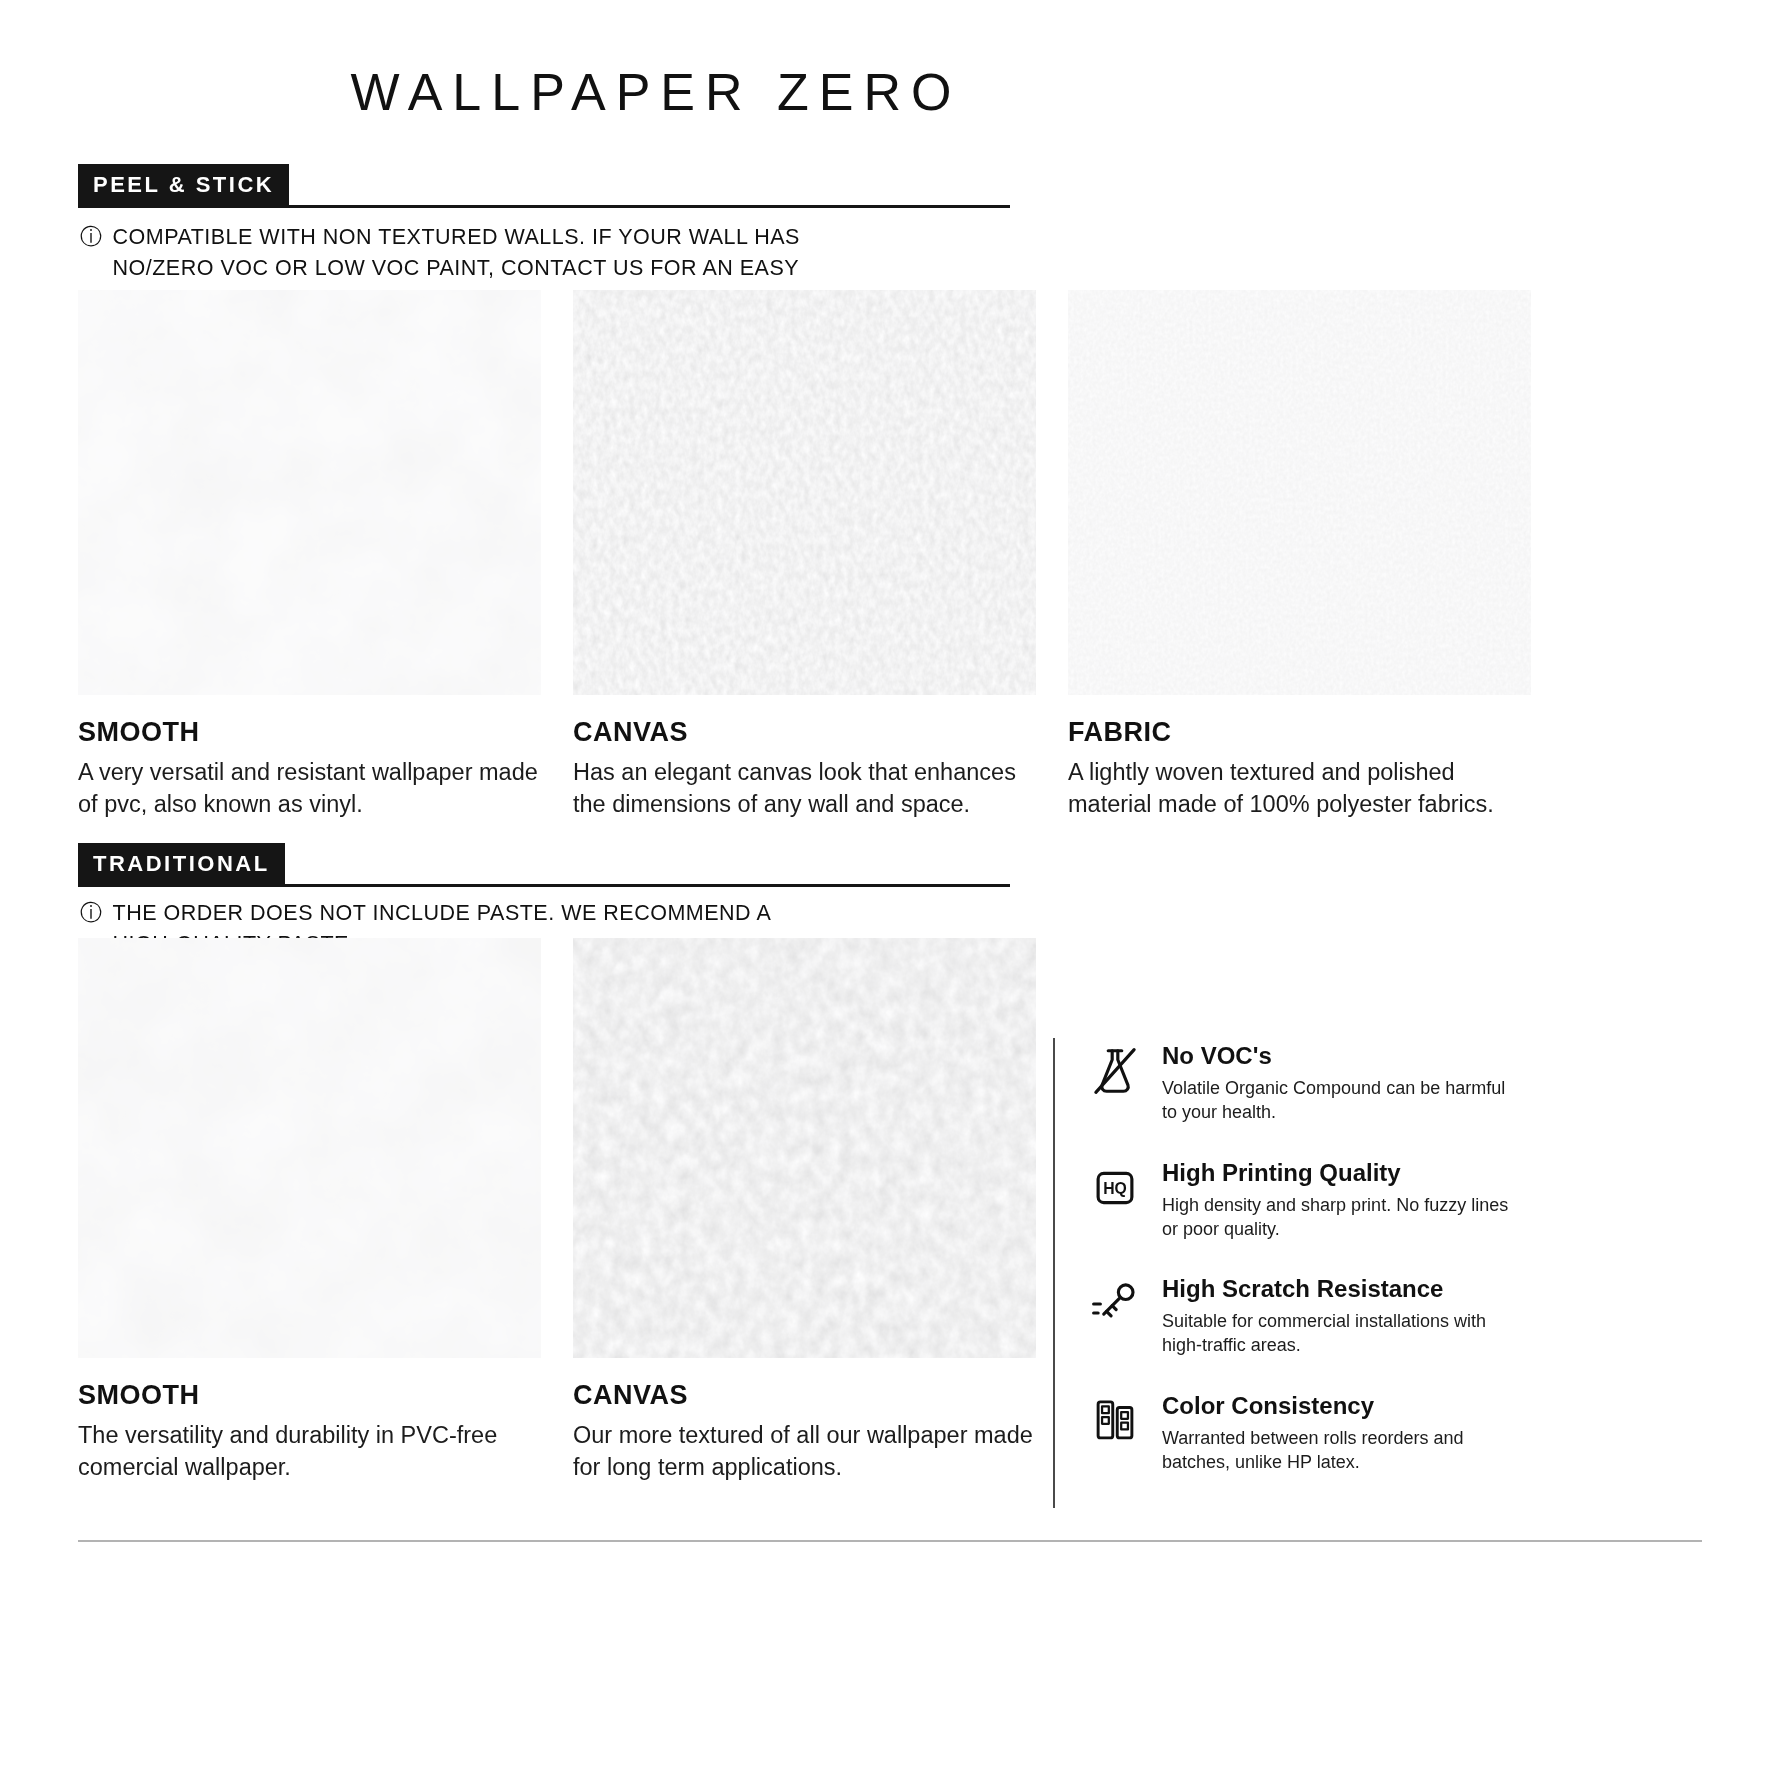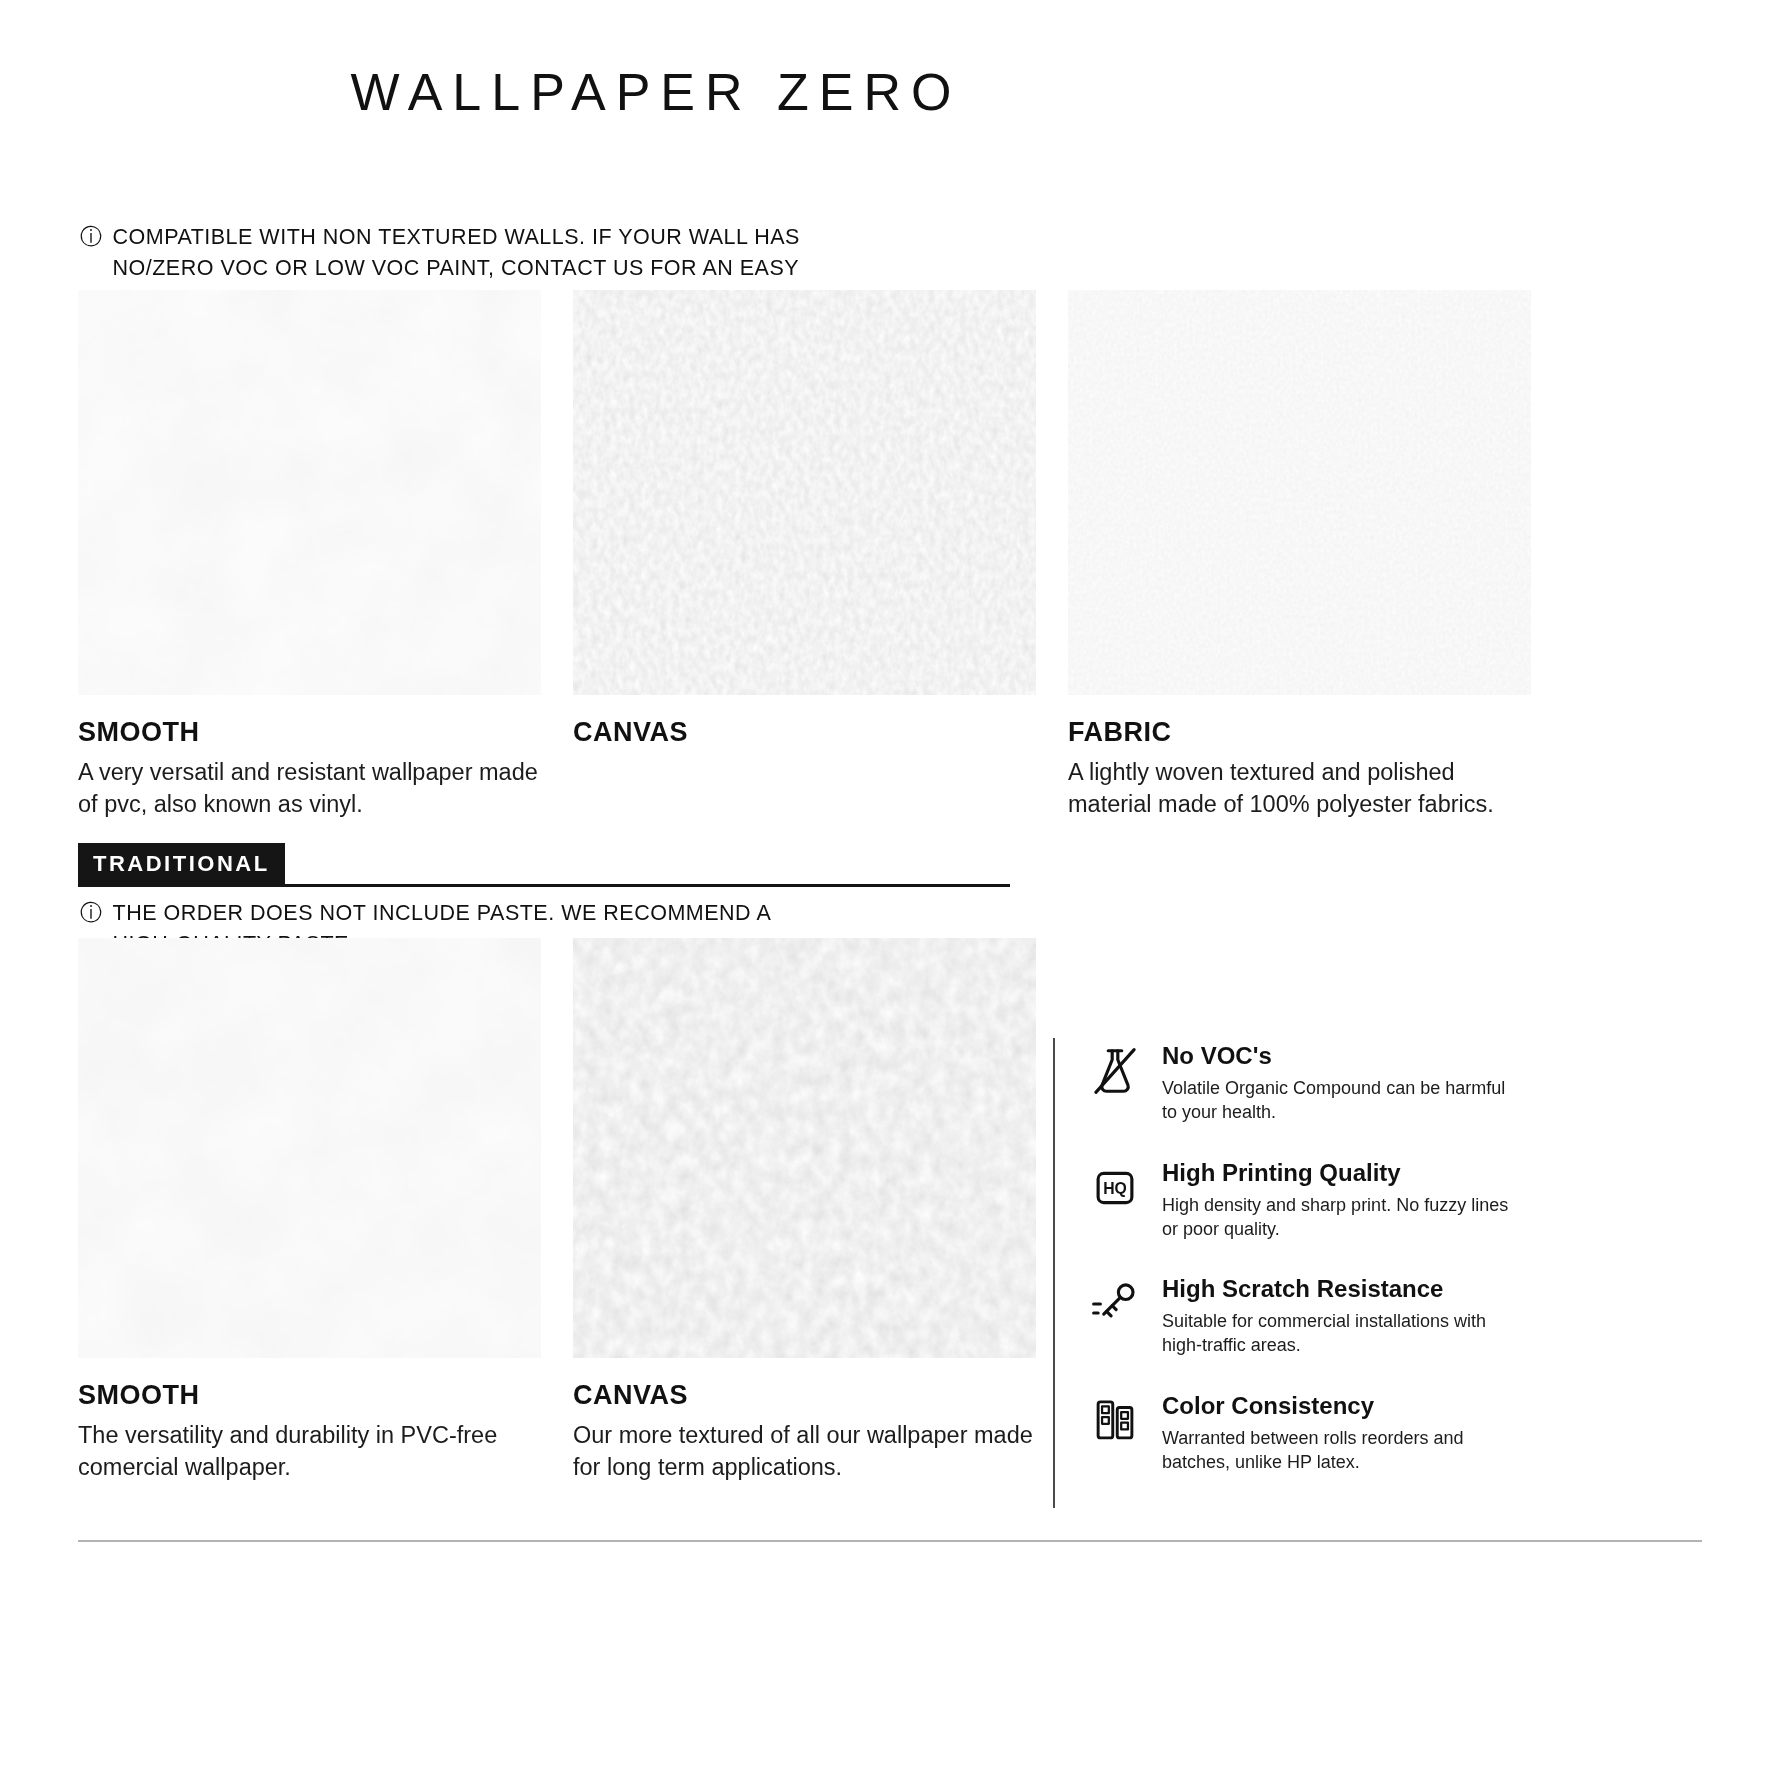--- a/index.html
+++ b/index.html
@@ -145,20 +145,23 @@
     border-top: 2px solid #b3b3b3;
   }
 </style>
 </head>
 <body>
 
 <div class="page">
 
   <h1 class="page-title">WALLPAPER ZERO</h1>
 
+  <div class="section-header" style="top:164px;">
+    <span class="section-label">PEEL &amp; STICK</span>
+  </div>
 
   <div class="note" style="top:222px;">
     <span class="info-icon">ⓘ</span>
     <span class="note-text">COMPATIBLE WITH NON TEXTURED WALLS. IF YOUR WALL HAS NO/ZERO VOC OR LOW VOC PAINT, CONTACT US FOR AN EASY SOLUTION.</span>
   </div>
 
   <div class="swatch-row" style="top:290px;">
 
     <div class="swatch-card">
       <div class="swatch h405">
@@ -196,20 +199,21 @@
                 <feFuncB type="linear" slope="0.30" intercept="0.745"></feFuncB>
                 <feFuncA type="linear" slope="0" intercept="1"></feFuncA>
               </feComponentTransfer>
             </filter>
           </defs>
           <rect width="100%" height="100%" fill="#f1f1f1"></rect>
           <rect width="100%" height="100%" filter="url(#fx-canvas-a)"></rect>
         </svg>
       </div>
       <div class="swatch-name">CANVAS</div>
+      <div class="swatch-desc">Has an elegant canvas look that enhances the dimensions of any wall and space.</div>
     </div>
 
     <div class="swatch-card">
       <div class="swatch h405">
         <svg class="tex" preserveAspectRatio="none">
           <defs>
             <filter id="fx-fabric-a" x="0" y="0" width="100%" height="100%">
               <feTurbulence type="fractalNoise" baseFrequency="0.32 0.24" numOctaves="2" seed="11"></feTurbulence>
               <feColorMatrix type="saturate" values="0"></feColorMatrix>
               <feComponentTransfer>

